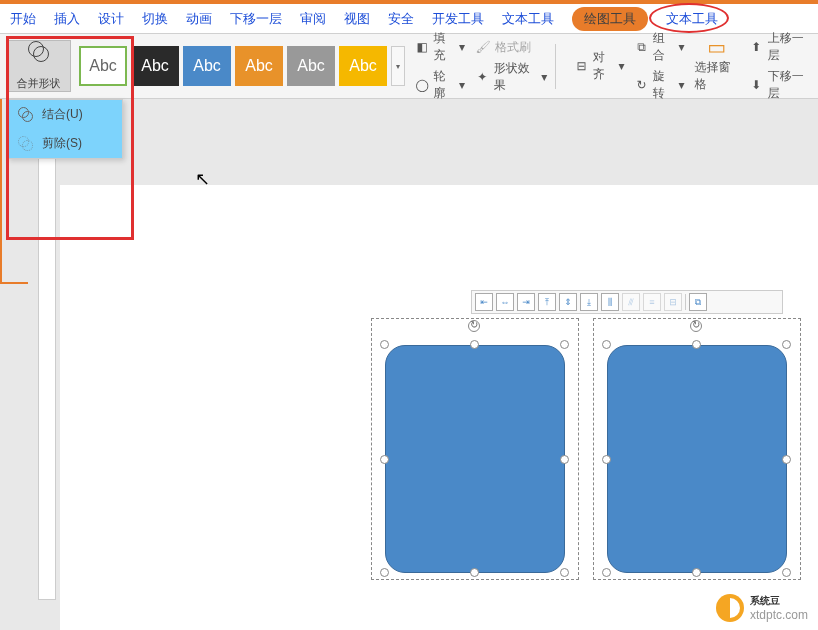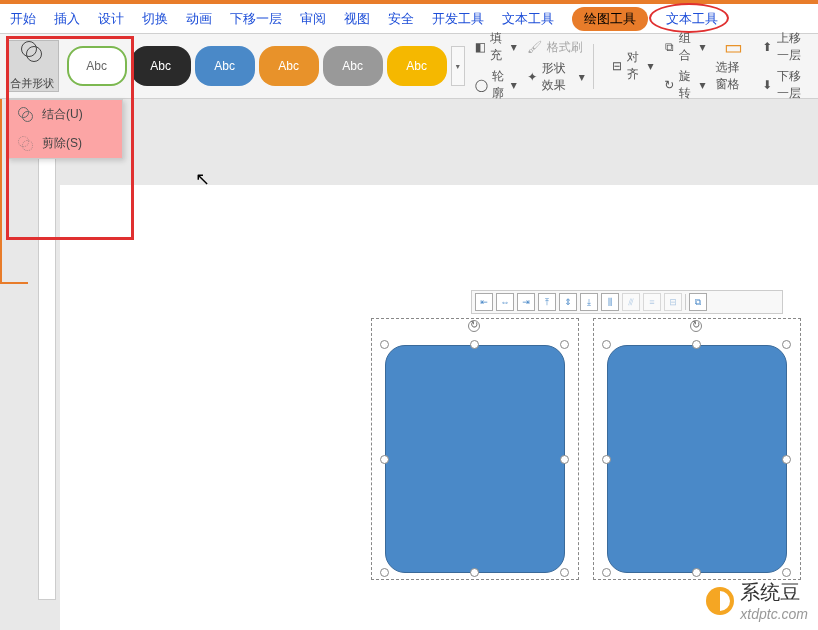--- a/index.html
+++ b/index.html
@@ -2,51 +2,51 @@
 <html><head>
   <meta charset="utf-8">
   <style>
     * { box-sizing: border-box; margin: 0; padding: 0; }
     body { font-family: "Microsoft YaHei", sans-serif; font-size: 12px; background: #fff; width: 818px; height: 630px; overflow: hidden; position: relative; }
     
     .top-bar { height: 4px; background: #e87c2a; }
     
     .menu-bar { height: 30px; background: #fff; display: flex; align-items: center; padding: 0 10px; gap: 18px; border-bottom: 1px solid #d0d0d0; }
     .menu-item { color: #1d4ed8; cursor: pointer; font-size: 13px; }
-    .menu-item.active { background: #e87c2a; color: #000000; padding: 3px 12px; border-radius: 12px; position: relative; }
+    .menu-item.active { background: #e87c2a; color: #404040; padding: 3px 12px; border-radius: 12px; position: relative; }
     .menu-circle { position: absolute; border: 2px solid #e03030; border-radius: 50%; width: 80px; height: 30px; top: 3px; left: 649px; pointer-events: none; }
     
     .ribbon { height: 65px; background: #f5f5f5; border-bottom: 1px solid #d0d0d0; display: flex; align-items: center; padding: 0 6px; position: relative; }
     
     .merge-btn { width: 70px; height: 52px; background: #d8d8d8; border: 1px solid #bbb; display: flex; flex-direction: column; align-items: center; justify-content: center; cursor: pointer; }
     .merge-icon { width: 22px; height: 22px; position: relative; }
     .merge-icon::before, .merge-icon::after { content: ''; position: absolute; border: 1.5px solid #444; border-radius: 50%; width: 14px; height: 14px; }
     .merge-icon::before { top: 0; left: 0; }
     .merge-icon::after { top: 5px; left: 5px; }
     .merge-label { font-size: 11px; color: #444; margin-top: 20px; }
     
     .style-gallery { display: flex; gap: 4px; margin-left: 8px; align-items: center; }
-    .style-swatch { width: 60px; height: 40px; border-radius: 16px; display: flex; align-items: center; justify-content: center; font-size: 12px; cursor: pointer; }
+    .style-swatch { width: 48px; height: 40px; border-radius: 0; display: flex; align-items: center; justify-content: center; font-size: 16px; cursor: pointer; }
     .s-white { background: #fff; border: 2px solid #7cb850; color: #666; }
     .s-black { background: #2a2a2a; color: #fff; }
     .s-blue { background: #4a89c8; color: #fff; }
     .s-orange { background: #e8922a; color: #fff; }
     .s-gray { background: #999; color: #fff; }
     .s-yellow { background: #f5b800; color: #fff; }
     .gallery-more { width: 14px; height: 40px; border: 1px solid #ccc; background: #f8f8f8; display: flex; flex-direction: column; align-items: center; justify-content: center; cursor: pointer; font-size: 8px; color: #666; }
     
     .ribbon-group { display: flex; flex-direction: column; gap: 4px; margin-left: 10px; font-size: 12px; color: #555; }
     .ribbon-row { display: flex; align-items: center; gap: 4px; cursor: pointer; }
     .ribbon-icon { width: 16px; height: 16px; display: inline-flex; align-items: center; justify-content: center; }
     
     .divider { width: 1px; height: 45px; background: #ccc; margin: 0 8px; }
     
     .red-box { position: absolute; border: 3px solid #e03030; top: 36px; left: 6px; width: 128px; height: 204px; pointer-events: none; z-index: 50; }
     
-    .dropdown { position: absolute; top: 99px; left: 7px; width: 116px; background: #fca5a5; border: 1px solid #ccc; box-shadow: 2px 2px 5px rgba(0,0,0,0.15); z-index: 40; }
+    .dropdown { position: absolute; top: 99px; left: 7px; width: 116px; background: #7dd3fc; border: 1px solid #ccc; box-shadow: 2px 2px 5px rgba(0,0,0,0.15); z-index: 40; }
     .dropdown-item { padding: 6px 10px; display: flex; align-items: center; gap: 8px; cursor: pointer; font-size: 12px; color: #444; }
     .dd-icon { width: 16px; height: 16px; position: relative; }
     .dd-circles::before, .dd-circles::after { content: ''; position: absolute; border: 1px solid #666; border-radius: 50%; width: 9px; height: 9px; }
     .dd-circles::before { top: 0; left: 0; }
     .dd-circles::after { top: 4px; left: 4px; }
     .dd-circles.faded::before, .dd-circles.faded::after { border-style: dotted; opacity: 0.5; }
     
     .canvas-bg { position: absolute; top: 99px; left: 0; right: 0; bottom: 0; background: #e8e8e8; }
     .orange-bracket { position: absolute; top: 99px; left: 0; width: 28px; height: 185px; border: 2px solid #e87c2a; border-right: none; border-top: none; }
     .slide-thumb-strip { position: absolute; top: 120px; left: 38px; width: 18px; height: 480px; background: #fff; border: 1px solid #ccc; }
@@ -68,22 +68,22 @@
     .rect2 { top: 345px; left: 607px; width: 180px; height: 228px; }
     
     .handle { position: absolute; width: 9px; height: 9px; background: #fff; border: 1px solid #888; border-radius: 50%; z-index: 15; }
     .rotate-handle { position: absolute; width: 12px; height: 12px; background: #fff; border: 1.5px solid #888; border-radius: 50%; z-index: 15; }
     .rotate-handle::after { content: '↻'; position: absolute; top: -2px; left: 1px; font-size: 10px; color: #666; }
     
     .watermark { position: absolute; bottom: 8px; right: 10px; display: flex; align-items: center; gap: 6px; z-index: 60; }
     .wm-icon { width: 28px; height: 28px; background: #f5a623; border-radius: 50%; position: relative; }
     .wm-icon::after { content: ''; position: absolute; top: 4px; left: 14px; width: 10px; height: 20px; background: #fff; border-radius: 0 14px 14px 0; }
     .wm-text { display: flex; flex-direction: column; }
-    .wm-title { font-size: 20px; font-weight: normal; color: #333; }
-    .wm-url { font-size: 14px; color: #999; font-style: italic; }
+    .wm-title { font-size: 10px; font-weight: bold; color: #333; }
+    .wm-url { font-size: 12px; color: #999; }
   </style>
 </head>
 <body>
 
 <div class="top-bar"></div>
 
 <div class="menu-bar">
   <span class="menu-item">开始</span>
   <span class="menu-item">插入</span>
   <span class="menu-item">设计</span>

